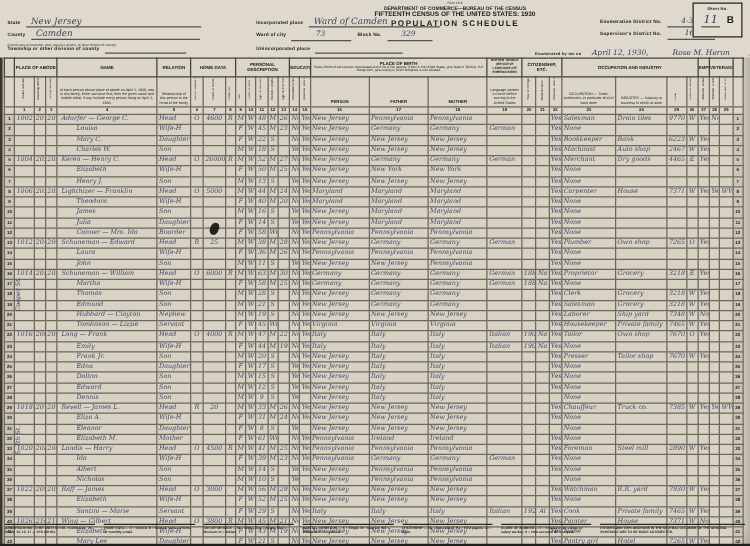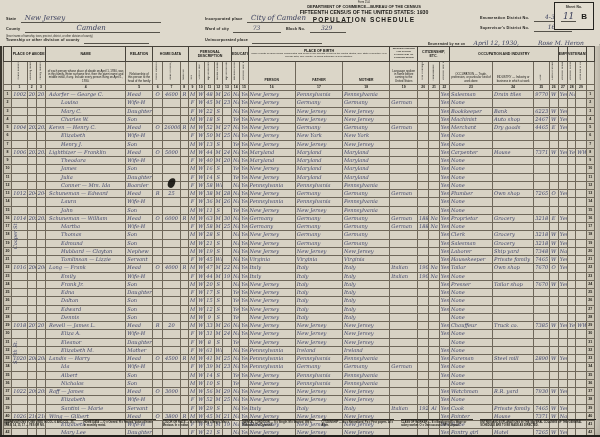--- a/index.html
+++ b/index.html
@@ -69,31 +69,31 @@
 <div id="sheet">
 
   <div class="topbar">
 
     <div class="fld" style="left:6px;top:6px;">
       <span class="lbl">State</span>
       <span class="hwv" style="min-width:130px;">New Jersey</span>
     </div>
     <div class="fld" style="left:6px;top:16px;">
       <span class="lbl">County</span>
-      <span class="hwv" style="min-width:125px;text-align:center;">Camden</span>
+      <span class="hwv" style="min-width:125px;">Camden</span>
     </div>
     <div class="fld" style="left:6px;top:27px;">
       <span class="lbl">Township or other division of county</span>
       <span class="hwv" style="min-width:55px;">&nbsp;</span>
     </div>
     <div class="fld note" style="left:6px;top:35px;width:190px;white-space:normal;">(Insert name of township, town, precinct, district, or other division of county)</div>
 
     <div class="fld" style="left:205px;top:6px;">
       <span class="lbl">Incorporated place</span>
-      <span class="hwv" style="min-width:95px;">City of Camden</span>
+      <span class="hwv" style="min-width:95px;">Ward of Camden</span>
     </div>
     <div class="fld" style="left:205px;top:16px;">
       <span class="lbl">Ward of city</span>
       <span class="hwv sm" style="min-width:38px;text-align:center;">73</span>
       <span class="lbl">Block No.</span>
       <span class="hwv sm" style="min-width:26px;text-align:center;">329</span>
     </div>
     <div class="fld" style="left:205px;top:27px;">
       <span class="lbl">Unincorporated place</span>
       <span class="hwv" style="min-width:60px;">&nbsp;</span>

